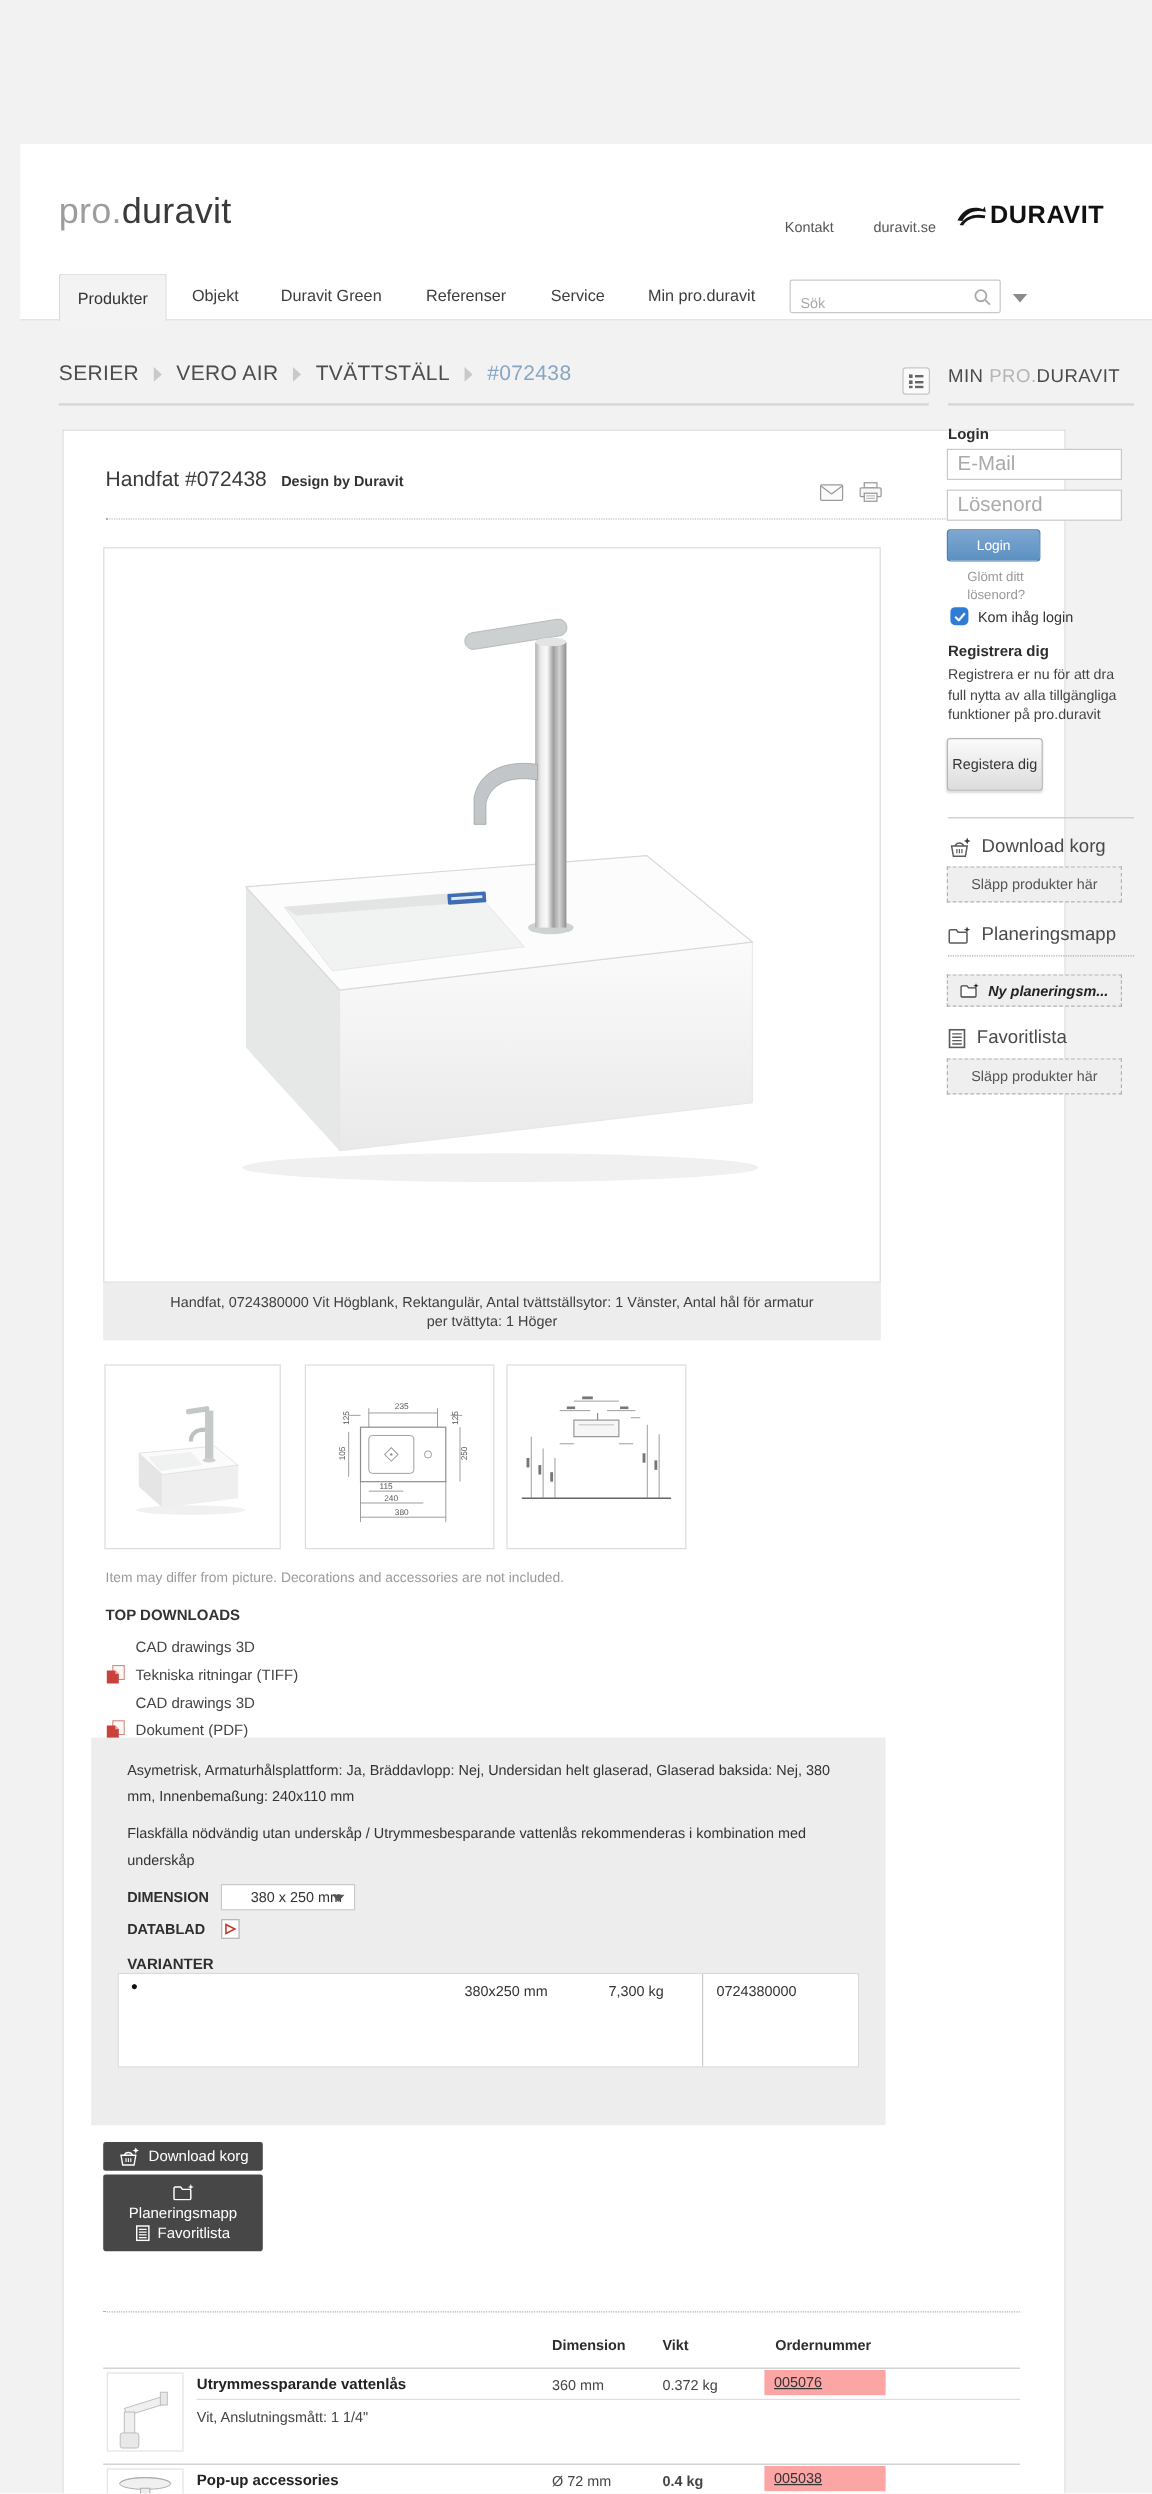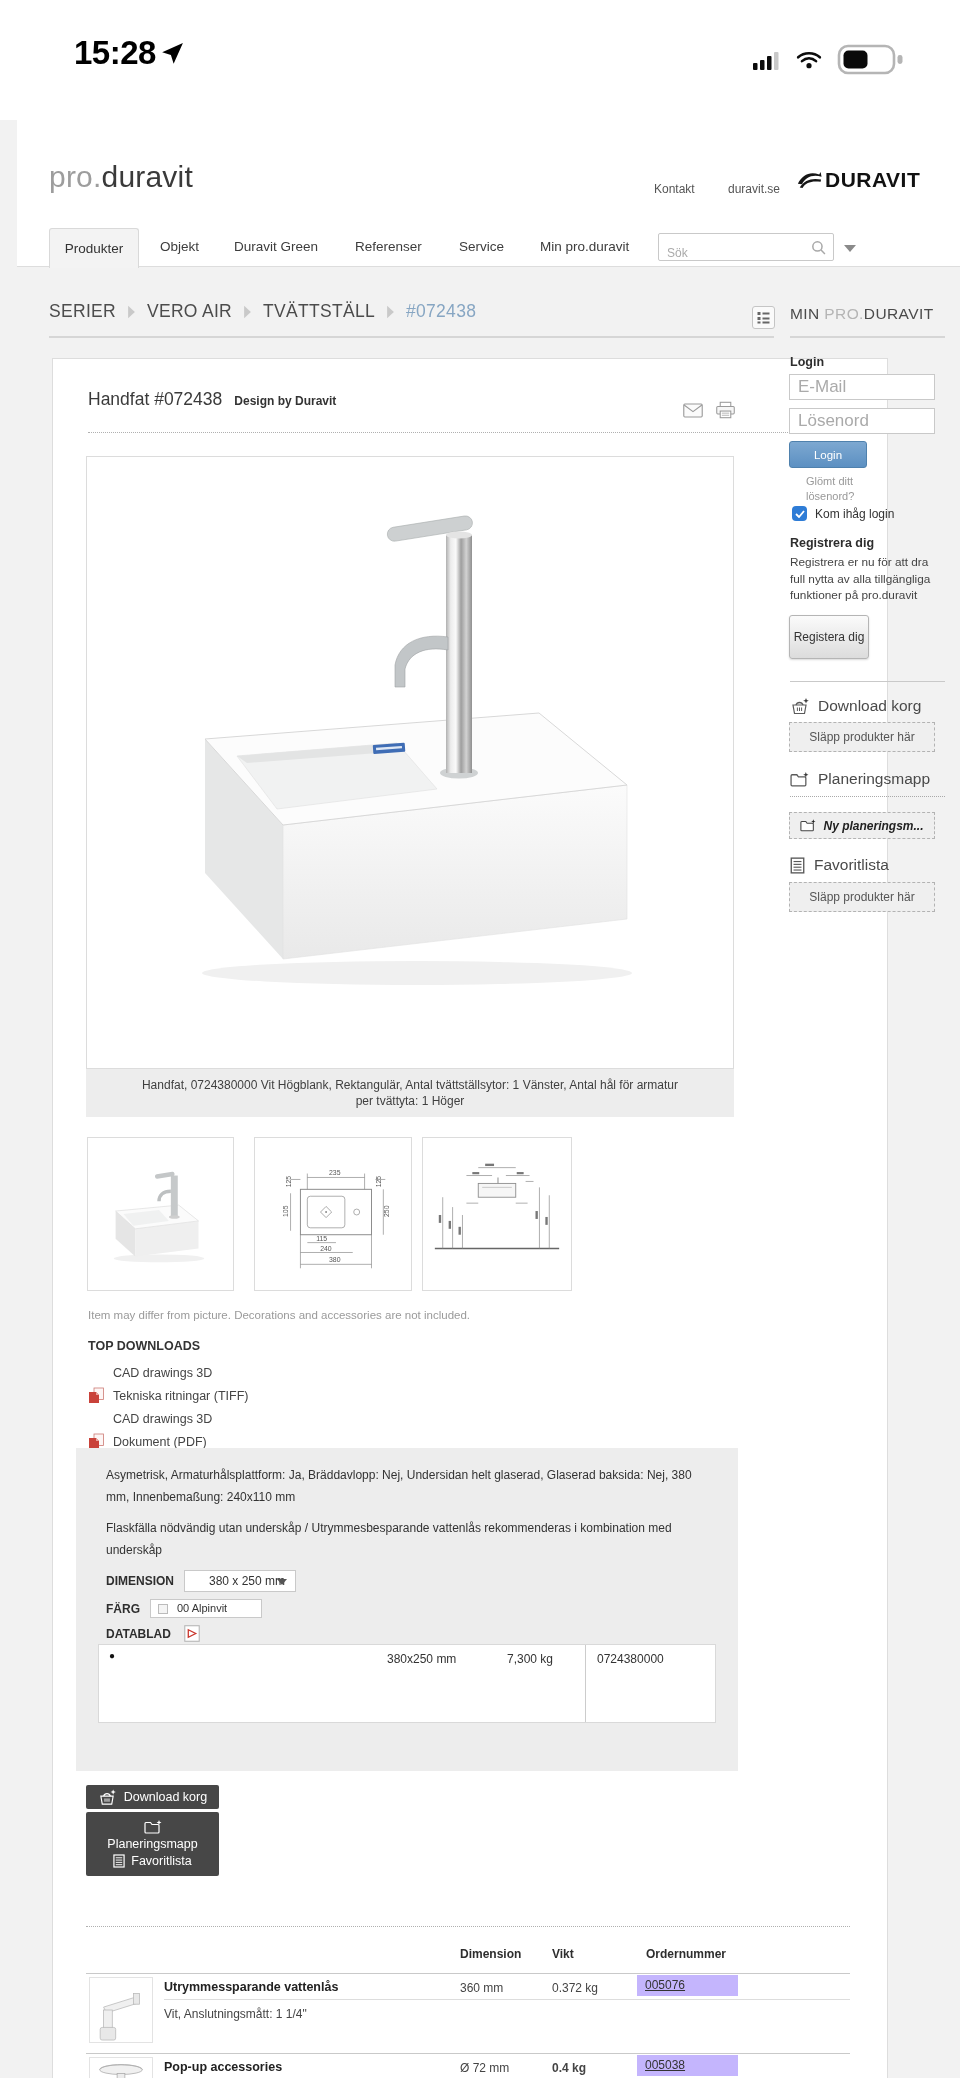--- a/index.html
+++ b/index.html
@@ -74,21 +74,21 @@
   .darkbtn { position:absolute; left:33px; width:133px; background:#474747; color:#fff; border-radius:2px; font-size:12.5px; }
   .db1 { top:1426px; height:24px; display:flex; align-items:center; justify-content:center; gap:8px; }
   .db2 { top:1453px; height:64px; display:flex; flex-direction:column; align-items:center; justify-content:center; gap:3px; }
   .db2 .frow { display:flex; align-items:center; gap:6px; }
   .acc-hdr { position:absolute; top:1588px; font-size:12px; font-weight:700; color:#2e2e2e; }
   .acc-border { position:absolute; left:33px; right:37px; border-top:1px solid #c9c9c9; }
   .accthumb { position:absolute; left:36px; width:64px; height:66px; border:1px solid #e3e3e3; background:#fff; }
   .acc-name { position:absolute; left:111px; font-size:12.5px; font-weight:700; color:#222; }
   .acc-underline { position:absolute; left:111px; right:37px; border-bottom:1px solid #ddd; }
   .acc-val { position:absolute; font-size:12px; color:#444; }
-  .acc-ordercell { position:absolute; left:584px; width:101px; height:21px; background:#c4b5fd; font-size:12px; padding:3px 0 0 8px; }
+  .acc-ordercell { position:absolute; left:584px; width:101px; height:21px; background:#fca5a5; font-size:12px; padding:3px 0 0 8px; }
   .acc-ordercell a { color:#333; }
   .acc-detail { position:absolute; left:111px; font-size:12px; color:#444; }
   
   .sidebar { position:absolute; left:790px; top:300px; width:155px; height:900px; }
   .sb-small-head { position:absolute; left:0; font-size:12.5px; font-weight:700; color:#2e2e2e; }
   .sb-input { position:absolute; left:-1px; width:146px; height:26px; background:#fff; border:1px solid #c9c9c9; font-size:17px; padding-left:8px; color:#333; font-family:"Liberation Sans", sans-serif; }
   .sb-input::placeholder { color:#aaa; }
   .loginbtn { position:absolute; left:-1px; top:141px; width:78px; height:27px; border:1px solid #4f81ad; border-radius:3px;
     background:linear-gradient(#7da8d1,#5c90c2); color:#fff; font-size:11.5px; display:flex; align-items:center; justify-content:center; }
   .forgot { position:absolute; left:16px; top:174px; width:85px; font-size:11px; color:#999; line-height:15px; }
@@ -106,44 +106,20 @@
   .nybtn { position:absolute; left:-1px; top:512px; width:146px; height:27px; background:#efefef; border:1px dashed #b3b3b3;
     font-size:12px; color:#222; font-style:italic; font-weight:700; display:flex; align-items:center; justify-content:center; gap:7px; }
   a { text-decoration:underline; cursor:pointer; }
   .nolink { text-decoration:none; }
 </style>
 </head>
 <body>
 
 <div id="page">
 
-  <div class="statusbar">
-    <span class="sb-time">15:28</span>
-    <svg class="sb-loc" width="24" height="24" viewBox="0 0 22 22">
-        <path d="M21 1 L2 9.5 L10 12 L12.5 20 Z" fill="#000"></path>
-      </svg>
-    <div class="sb-icons">
-      <svg width="28" height="21" viewBox="0 0 28 21">
-        <rect x="0" y="14" width="4.5" height="7" rx="1" fill="#0c0c0c"></rect>
-        <rect x="7" y="11" width="4.5" height="10" rx="1" fill="#0c0c0c"></rect>
-        <rect x="14" y="7" width="4.5" height="14" rx="1" fill="#0c0c0c"></rect>
-        <rect x="21" y="3" width="4.5" height="18" rx="1" fill="#c9c9c9"></rect>
-      </svg>
-      <svg width="26" height="19" viewBox="0 0 24 17">
-        <path d="M2 6.5 C7.5 1.5 16.5 1.5 22 6.5" stroke="#0c0c0c" stroke-width="2.4" fill="none" stroke-linecap="round"></path>
-        <path d="M5.5 10 C9.5 6.5 14.5 6.5 18.5 10" stroke="#0c0c0c" stroke-width="2.4" fill="none" stroke-linecap="round"></path>
-        <circle cx="12" cy="14.2" r="2.4" fill="#0c0c0c"></circle>
-      </svg>
-      <svg width="68" height="31" viewBox="0 0 68 31">
-        <rect x="2" y="2" width="55" height="27" rx="9" stroke="#b5b5b5" stroke-width="2.6" fill="none"></rect>
-        <rect x="6.5" y="6.5" width="24" height="18" rx="5" fill="#0a0a0a"></rect>
-        <rect x="60.5" y="11" width="5" height="9" rx="2.4" fill="#b5b5b5"></rect>
-      </svg>
-    </div>
-  </div>
 
   <div class="siteheader">
     <div class="logo">
       <span class="logo-pro">pro.</span><span class="logo-duravit">duravit</span>
     </div>
     <a class="hdr-link nolink" style="left:637px;">Kontakt</a>
     <a class="hdr-link nolink" style="left:711px;">duravit.se</a>
     <div class="brand">
       <svg width="26" height="22" viewBox="0 0 28 22">
         <path d="M2 15 C7 5 15 1.5 25 5 L26.5 2.5 L27.5 7.5 C18 4.5 10 8 6.5 15.5 Z" fill="#151515"></path>
@@ -365,27 +341,20 @@
       <div class="spec-p">Asymetrisk, Armaturhålsplattform: Ja, Bräddavlopp: Nej, Undersidan helt glaserad, Glaserad baksida: Nej, 380 mm, Innenbemaßung: 240x110 mm</div>
       <div class="spec-p">Flaskfälla nödvändig utan underskåp / Utrymmesbesparande vattenlås rekommenderas i kombination med underskåp</div>
       <div class="spec-row">
         <span class="spec-label">DIMENSION</span>
         <div class="selectbox">
           <span>380 x 250 mm</span>
           <span class="car"></span>
         </div>
       </div>
       <div class="spec-row">
-        <span class="spec-label" style="width:44px;">FÄRG</span>
-        <div class="colorbox">
-          <span class="cb"></span>
-          <span>00 Alpinvit</span>
-        </div>
-      </div>
-      <div class="spec-row">
         <span class="spec-label">DATABLAD</span>
         <svg width="16" height="17" viewBox="0 0 15 16">
           <rect x="0.7" y="0.7" width="13.6" height="14.6" fill="#fff" stroke="#b5b5b5"></rect>
           <path d="M4 4.5 L11 8 L4 11.5 Z" fill="none" stroke="#c9342b" stroke-width="1.2"></path>
         </svg>
       </div>
       <div class="varhead">VARIANTER</div>
       <div class="vartable">
         <span class="var-dot">●</span>
         <span class="var-dim">380x250 mm</span>

